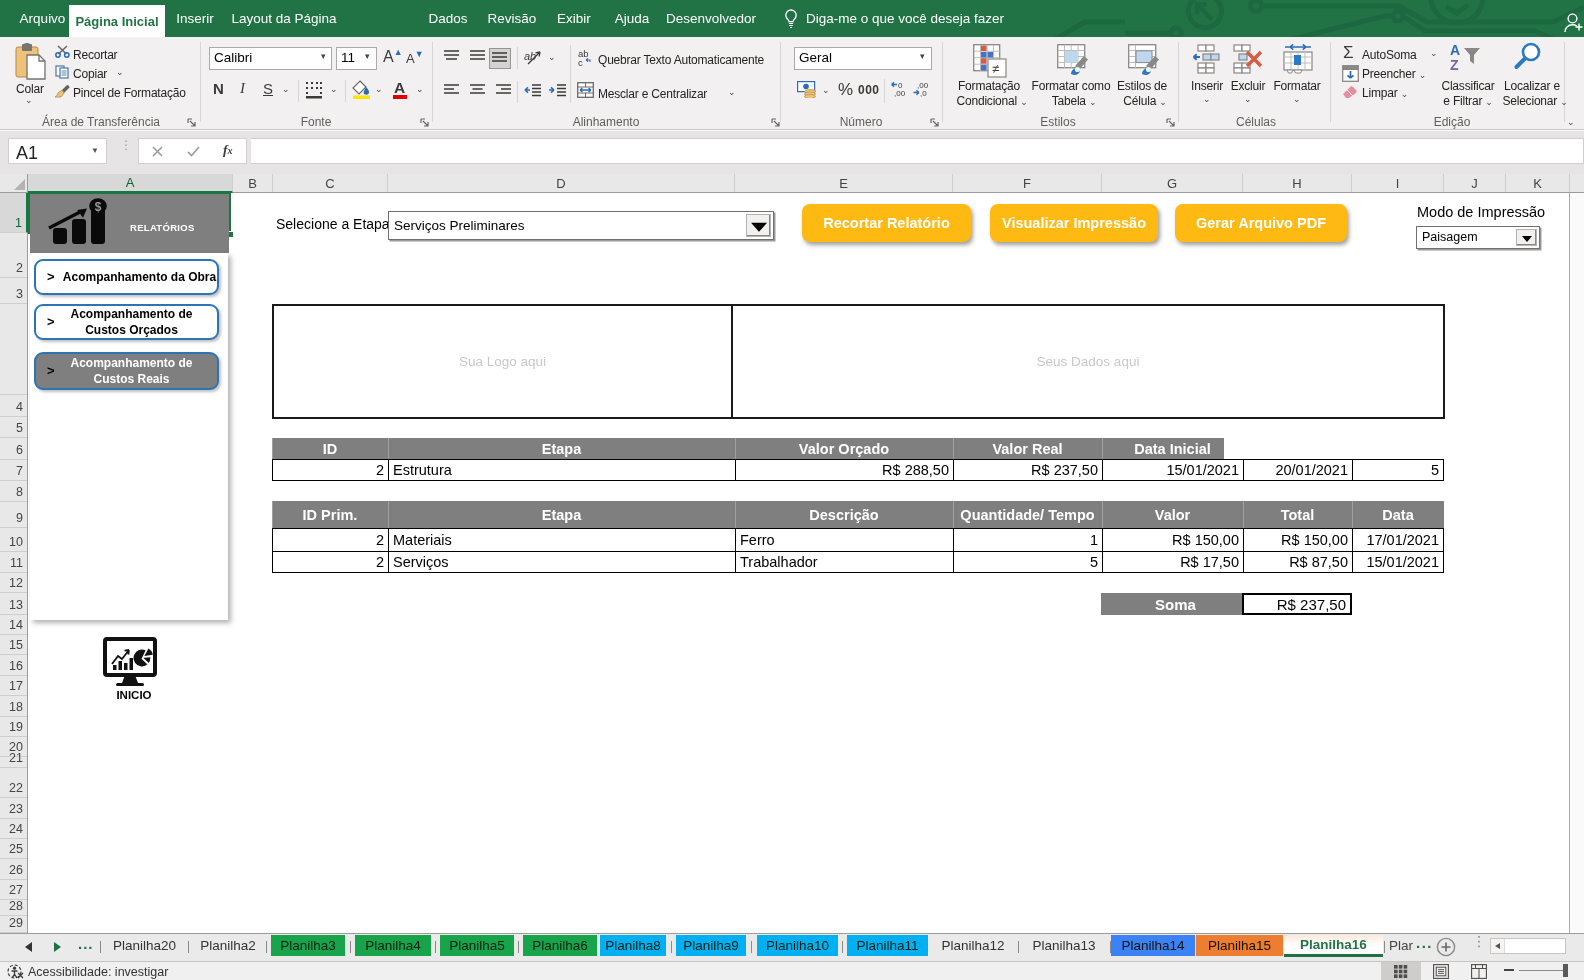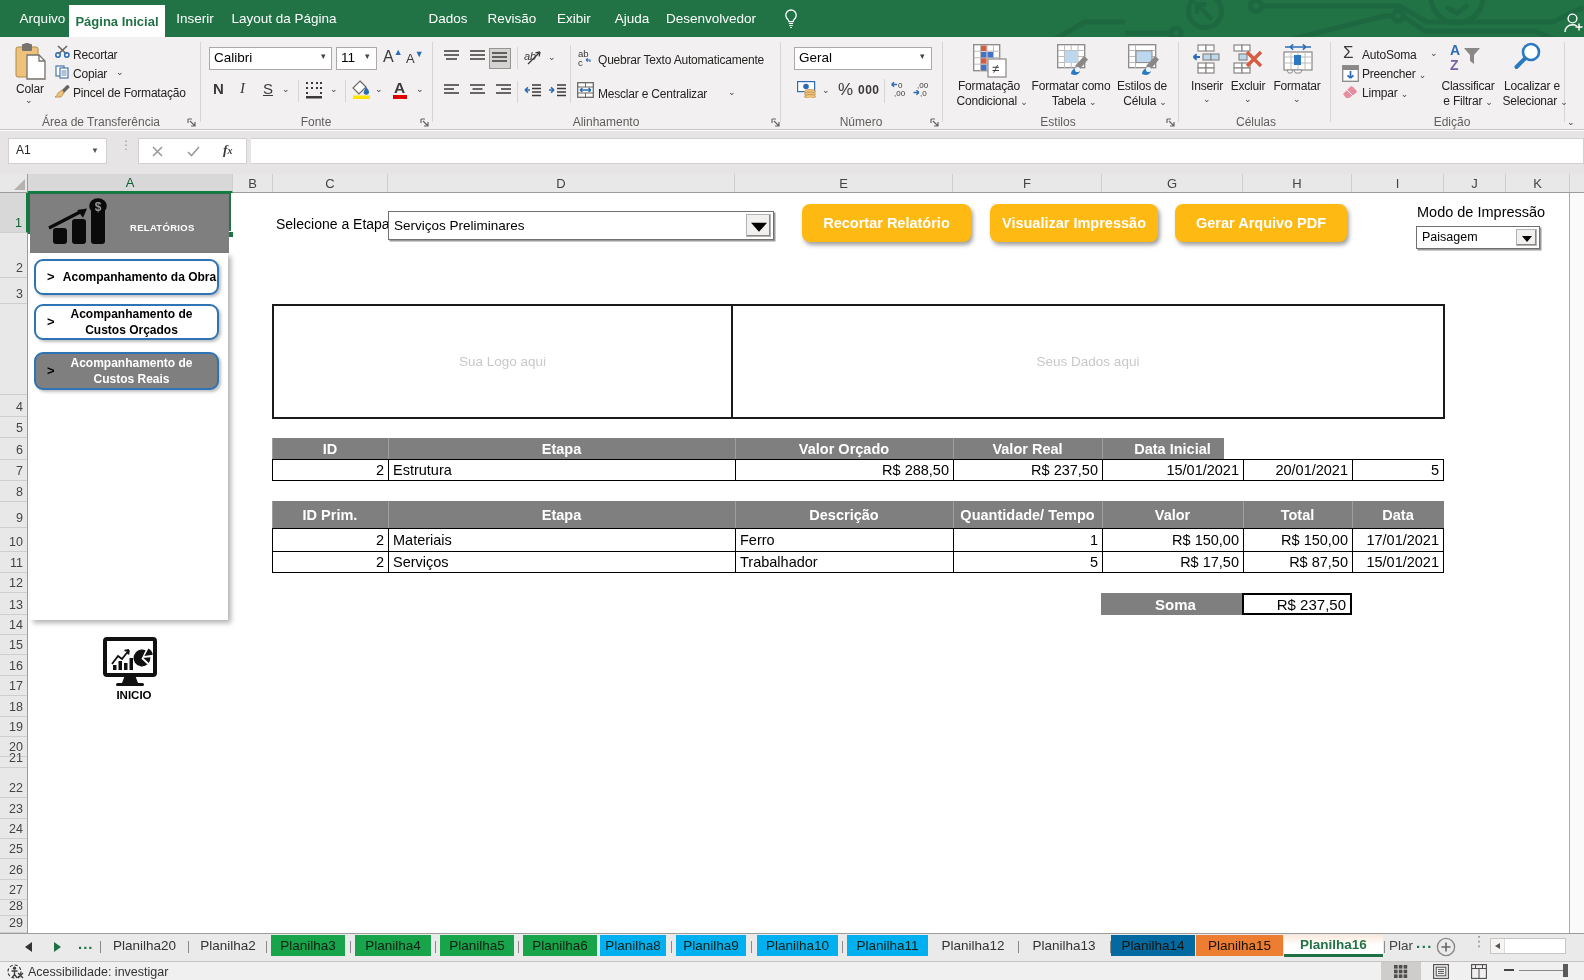--- a/index.html
+++ b/index.html
@@ -113,20 +113,21 @@
   <div class="rtab" style="left:341px; width:74px;margin-top:24px;">Fórmulas</div>
   <div class="rtab" style="left:417px; width:62px;">Dados</div>
   <div class="rtab" style="left:479px; width:66px;">Revisão</div>
   <div class="rtab" style="left:545px; width:58px;">Exibir</div>
   <div class="rtab" style="left:603px; width:58px;">Ajuda</div>
   <div class="rtab" style="left:661px; width:100px;">Desenvolvedor</div>
   <svg width="16" height="20" viewBox="0 0 16 20" style="position:absolute;left:783px;top:9px;">
     <path d="M8 1 a5.2 5.2 0 0 1 5.2 5.2 c0 2.2-1.2 3.3-2.2 4.4 -0.6 0.7-0.8 1.2-0.9 2h-4.2 c-0.1-0.8-0.3-1.3-0.9-2 -1-1.1-2.2-2.2-2.2-4.4 A5.2 5.2 0 0 1 8 1 z" fill="none" stroke="#fff" stroke-width="1.3"></path>
     <path d="M5.9 14.5 h4.2 M6.3 16.5 h3.4 M7 18.5 h2" stroke="#fff" stroke-width="1.2" fill="none"></path>
   </svg>
+  <div id="searchtxt">Diga-me o que você deseja fazer</div>
   <svg width="22" height="22" viewBox="0 0 22 22" style="position:absolute;left:1563px;top:11px;">
     <circle cx="9.5" cy="7.5" r="4.4" fill="none" stroke="#fff" stroke-width="1.4"></circle>
     <path d="M2 21 c0-4.5 3.3-7.2 7.5-7.2 1.6 0 3.1 0.4 4.3 1.2" fill="none" stroke="#fff" stroke-width="1.4"></path>
     <path d="M16 12.5 v7 M12.5 16 h7" stroke="#fff" stroke-width="1.5"></path>
   </svg>
 </div>
 <div class="abs" id="ribbon">
 
   <div class="gsep" style="left:200px"></div>
   <div class="gsep" style="left:432px"></div>
@@ -399,21 +400,21 @@
     <circle cx="19" cy="10" r="8" fill="#fff" stroke="#2b79c2" stroke-width="2.6"></circle>
     <path d="M13 16.5 L4.5 25" stroke="#2b79c2" stroke-width="4" stroke-linecap="round"></path>
   </svg>
   <div class="rlabel" style="position:absolute;left:1532px;top:42px;transform:translateX(-50%);">Localizar e</div>
   <div class="rlabel" style="position:absolute;left:1535px;top:57px;transform:translateX(-50%);">Selecionar <span class="caret">⌄</span></div>
   <div class="glabel" style="left:1452px;">Edição</div>
   <div class="caret" style="position:absolute;left:1567px;top:80px;">⌄</div>
 </div>
 <div class="abs" id="fbar">
   <div class="fbox" style="left:8px;width:99px;">
-    <div style="position:absolute;left:7px;top:4px;font-size:12px;color:#252423;">A1</div>
+    <div style="position:absolute;left:7px;top:4px;font-size:18px;color:#252423;">A1</div>
     <div style="position:absolute;right:7px;top:7px;font-size:8px;color:#555;">▼</div>
   </div>
   <div style="position:absolute;left:120px;top:11px;color:#9a9a9a;font-size:12px;letter-spacing:0;line-height:6px;">⋮</div>
   <div class="fbox" style="left:138px;width:109px;">
     <svg width="11" height="11" viewBox="0 0 11 11" style="position:absolute;left:13px;top:7px">
         <path d="M1 1 L10 10 M10 1 L1 10" stroke="#9b9b9b" stroke-width="1.6"></path>
       </svg>
     <svg width="13" height="11" viewBox="0 0 13 11" style="position:absolute;left:48px;top:7px">
         <path d="M1 6 L4.5 9.5 L12 1" stroke="#9b9b9b" stroke-width="1.6" fill="none"></path>
       </svg>
@@ -598,21 +599,21 @@
   <div class="stdiv" style="left:671px;"></div>
     <div class="stab" style="left:676px;width:70px;background:#00b0f0;color:#0f1f14;">Planilha9</div>
     <div class="stdiv" style="left:751px;"></div>
   <div class="stab" style="left:757px;width:81px;background:#00b0f0;color:#0f1f14;">Planilha10</div>
   <div class="stdiv" style="left:842px;"></div>
     <div class="stab" style="left:847px;width:81px;background:#00b0f0;color:#0f1f14;">Planilha11</div>
   <div class="stab" style="left:928px;width:90px;">Planilha12</div>
   <div class="stdiv" style="left:1018px;"></div>
   <div class="stab" style="left:1019px;width:90px;">Planilha13</div>
   <div class="stdiv" style="left:1110px;"></div>
-    <div class="stab" style="left:1111px;width:84px;background:#0369a1;color:#1a1208;">Planilha14</div>
+    <div class="stab" style="left:1111px;width:84px;background:#3b82f6;color:#1a1208;">Planilha14</div>
   <div class="stab" style="left:1196px;width:87px;background:#ed7d31;color:#1a1208;">Planilha15</div>
   <div class="stab" id="tabsel" style="left:1284px;width:99px;">Planilha16</div>
     <div class="stdiv" style="left:1384px;"></div>
   <div class="stab" style="left:1385px;width:32px;color:#444;">Plar</div>
   <div style="position:absolute;left:1416px;top:0px;color:#1e7145;font-weight:bold;font-size:15px;letter-spacing:1.5px;">...</div>
   <svg width="20" height="20" viewBox="0 0 20 20" style="position:absolute;left:1436px;top:3px;">
     <circle cx="10" cy="10" r="8.6" fill="none" stroke="#8a8886" stroke-width="1.4"></circle>
     <path d="M10 5.5 v9 M5.5 10 h9" stroke="#666" stroke-width="1.6"></path>
   </svg>
   <div style="position:absolute;left:1472px;top:5px;color:#8a8886;font-size:14px;line-height:5px;">⋮</div>

